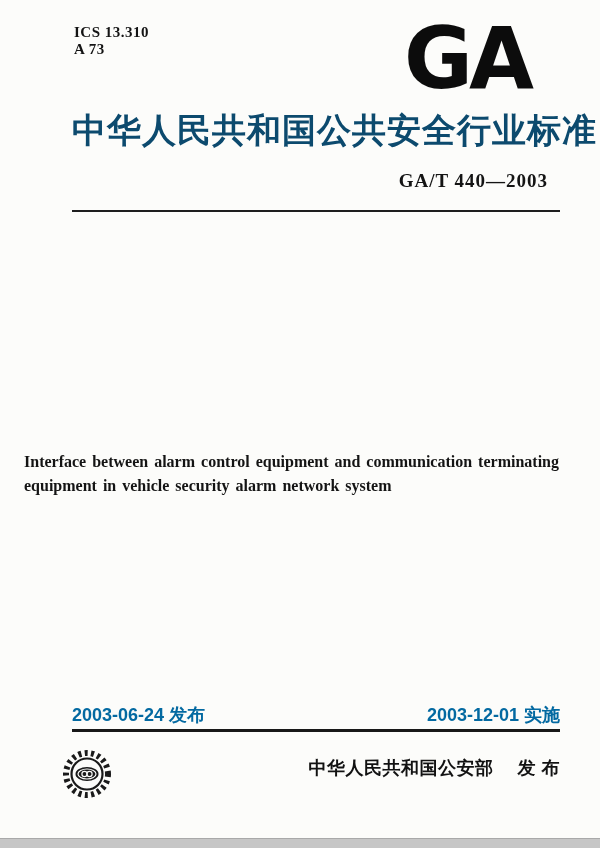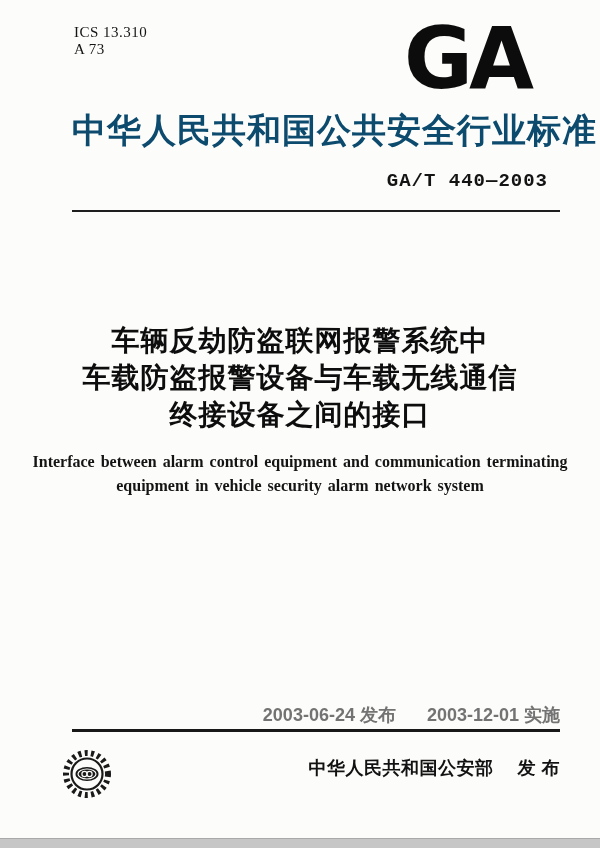--- a/index.html
+++ b/index.html
@@ -8,61 +8,60 @@
     width:600px;height:848px;
     margin:0 auto;
     background:#fcfcfa;
     overflow:hidden;
     color:#111;
     font-family:"Liberation Sans",sans-serif;
   }
   .ics-block{
     position:absolute;left:74px;top:24px;
     font-family:"Liberation Serif",serif;
-    font-weight:normal;font-size:15px;line-height:17px;
+    font-weight:bold;font-size:15px;line-height:17px;
     letter-spacing:0.5px;color:#141414;
   }
   .ga-logo{
     position:absolute;top:16px;right:70px;
     font-family:"DejaVu Sans","Liberation Sans",sans-serif;
     font-weight:800;font-size:84px;line-height:1;
     letter-spacing:-4px;color:#0c0c0c;
     transform:scaleY(1.02);
   }
   .std-type{
     position:absolute;left:72px;top:108px;width:488px;
     text-align:center;font-weight:bold;font-size:34px;
     letter-spacing:1px;color:#0c4a6e;white-space:nowrap;
   }
   .std-number{
     position:absolute;left:72px;top:170px;width:476px;
     text-align:right;
-    font-family:Liberation Mono, monospace;
+    font-family:Liberation Serif, serif;
     font-weight:bold;font-size:19px;letter-spacing:1px;color:#141414;
   }
   .rule-thin{
     position:absolute;left:72px;top:210px;width:488px;height:2px;
     background:#1e1e1e;
   }
   .title-block{
     position:absolute;left:24px;top:322px;width:552px;
     text-align:center;font-weight:bold;font-size:28px;
     line-height:37px;letter-spacing:1px;color:#0d0d0d;
   }
   .subtitle-block{
     position:absolute;left:24px;top:450px;width:552px;
-    text-align:center;
     font-family:"Liberation Serif",serif;
     font-weight:bold;font-size:16px;line-height:24px;
     word-spacing:2px;color:#141414;
   }
   .dates-row{
     position:absolute;left:72px;top:703px;width:488px;
-    display:flex;justify-content:flex-end;
-    font-weight:bold;font-size:18px;color:#737373;gap:31px;
+    display:flex;justify-content:space-between;
+    font-weight:bold;font-size:18px;color:#0369a1;gap:31px;
   }
   .rule-thick{
     position:absolute;left:72px;top:729px;width:488px;height:3px;
     background:#181818;
   }
   .publisher-row{
     position:absolute;left:72px;top:756px;width:488px;
     text-align:right;font-weight:bold;font-size:18px;
     letter-spacing:0.5px;color:#121212;white-space:nowrap;
   }
@@ -86,25 +85,20 @@
   </div>
 
   <div class="ga-logo">GA</div>
 
   <div class="std-type">中华人民共和国公共安全行业标准</div>
 
   <div class="std-number">GA/T 440—2003</div>
 
   <div class="rule-thin"></div>
 
-  <div class="title-block">
-    <div>车辆反劫防盗联网报警系统中</div>
-    <div>车载防盗报警设备与车载无线通信</div>
-    <div>终接设备之间的接口</div>
-  </div>
 
   <div class="subtitle-block">
     <div>Interface between alarm control equipment and communication terminating</div>
     <div>equipment in vehicle security alarm network system</div>
   </div>
 
   <div class="dates-row">
     <span>2003-06-24 发布</span>
     <span>2003-12-01 实施</span>
   </div>

